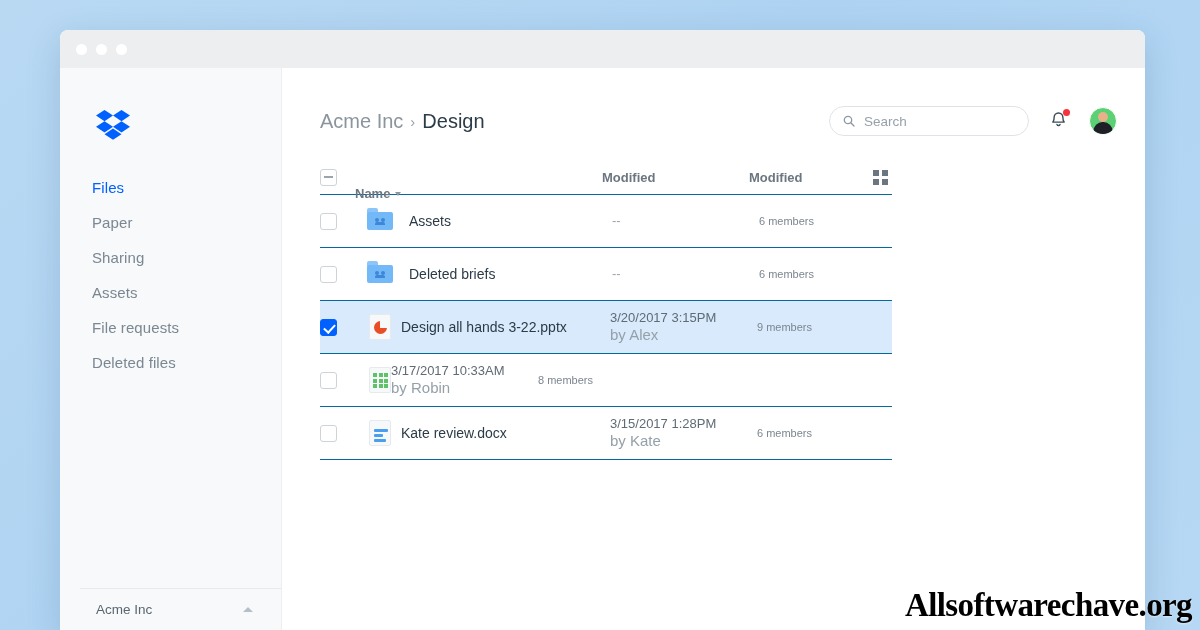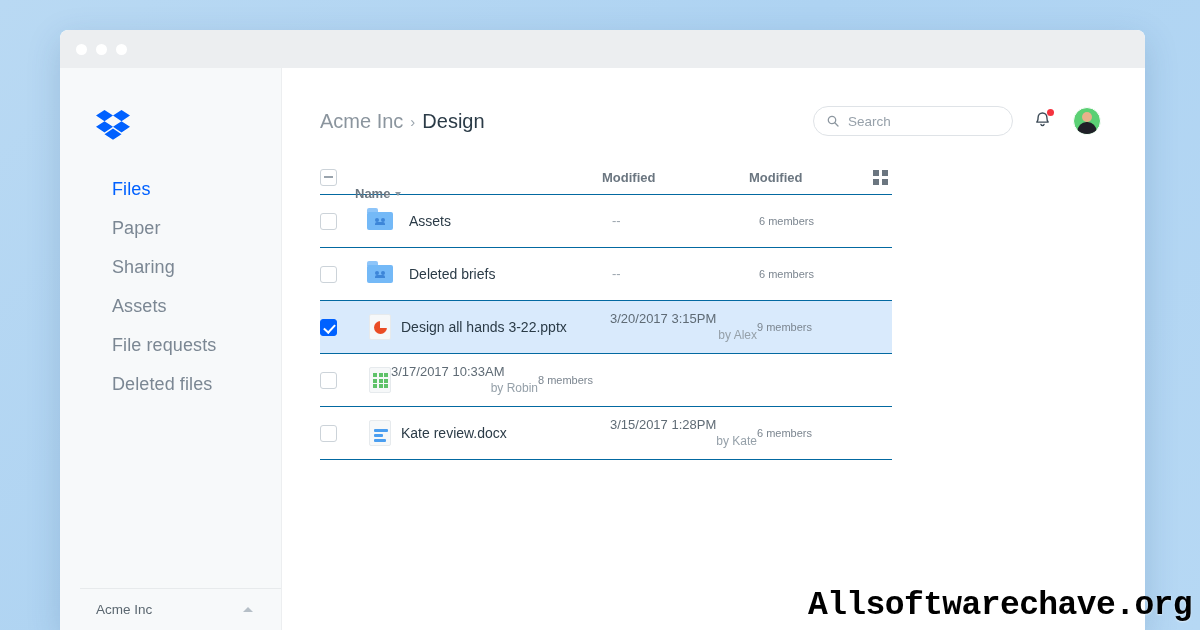--- a/index.html
+++ b/index.html
@@ -26,21 +26,21 @@
   .app{ display:flex; height:562px; }
 
   
   .sidebar{
     width:222px; background:#f7f9fa; border-right:1px solid #eceef0;
     position:relative; flex:none;
   }
   .logo{ margin:42px 0 0 36px; width:34px; height:30px; }
   .nav{ margin-top:30px; }
   .nav-item{
-    padding:9px 0 9px 52px; font-size:18px; color:#7b8793; cursor:pointer;
+    padding:9px 0 9px 32px; font-size:15px; color:#7b8793; cursor:pointer;
     letter-spacing:.1px;
   }
   .nav-item.active{ color:#0061ff; }
   .team-foot{
     position:absolute; left:20px; right:0; bottom:0; height:42px;
     border-top:1px solid #e7eaec; display:flex; align-items:center;
     padding-left:16px; font-size:13.5px; color:#5b6770;
   }
   .caret-up{
     position:absolute; right:28px; width:0;height:0;
@@ -52,21 +52,21 @@
   .main{ flex:1; position:relative; background:#fff; }
 
   .topbar{
     height:62px; display:flex; align-items:center; padding:0 0 0 38px;
     margin-top:22px;
   }
   .crumb{ font-size:20px; color:#8b959e; }
   .crumb-sep{ font-size:15px; color:#9aa4ad; margin:0 7px; }
   .crumb-cur{ font-size:20px; color:#2b3b47; }
 
-  .topright{ margin-left:auto; display:flex; align-items:center; gap:20px; padding-right:44px;justify-content:center;}
+  .topright{ margin-left:auto; display:flex; align-items:center; gap:20px; padding-right:28px;justify-content:center;}
   .search{
     width:200px; height:30px; border:1px solid #dfe3e7; border-radius:16px;
     display:flex; align-items:center; padding-left:13px; gap:9px; background:#fff;
   }
   .search-ph{ font-size:13.5px; color:#97a1aa; }
   .bell-wrap{ position:relative; width:20px;height:22px; }
   .bell-dot{
     position:absolute; right:-1px; top:-1px; width:7px;height:7px;
     border-radius:50%; background:#f5333f;
   }
@@ -108,21 +108,21 @@
     position:relative; cursor:pointer;
   }
   .row.sel{ background:#d9eafc; }
   .row.sel::before{
     content:""; position:absolute; left:-18px; right:-58px; top:0; bottom:0;
     background:#d9eafc; z-index:-1;
   }
   .ficon{ width:26px;height:26px; margin-left:30px; flex:none; }
   .fname{ padding-left:16px; width:219px; }
   .mod{ width:147px; font-size:13px; color:#5f6b75; line-height:1.25; }
-  .mod .by{ font-size:12px; color:#95a0a9;text-align:right; }
+  .mod .by{ font-size:15px; color:#95a0a9; }
   .mem{ width:120px; font-size:11px; color:#7c8690; }
   .dash2{ color:#9aa4ad; }
 
   
   .folder{ position:relative; width:26px;height:22px; }
   .folder .tab{ position:absolute; left:0; top:0; width:11px;height:5px;background:#8ec5f9;border-radius:2px 2px 0 0;}
   .folder .body{ position:absolute; left:0; top:4px; width:26px;height:18px;background:#74b9f7;border-radius:2px;}
   .folder .ppl{ position:absolute; left:8px; top:10px; width:10px;height:7px; }
   .folder .ppl i{ position:absolute; background:#3d86d8; }
   .doc{ width:22px;height:26px;background:#f6f8f9;border:1px solid #e6eaed;border-radius:2px;position:relative; margin-left:32px;}
@@ -130,21 +130,21 @@
         background:conic-gradient(#f26a3d 0 72deg, #ea4c24 72deg 360deg); }
   .pie::after{ content:""; position:absolute; left:6.2px; top:0px; width:7px;height:7px;background:#f6f8f9; }
   .xls{ position:absolute; left:3px; top:5px; display:grid; grid-template-columns:repeat(3,4px); grid-auto-rows:4px; gap:1.5px;}
   .xls i{ background:#5ec269; display:block; }
   .docl{ position:absolute; left:4px; top:8px; }
   .docl i{ display:block; height:2.6px; background:#4a9ef0; border-radius:1px; margin-bottom:2.6px; }
 
   
   .watermark{
     position:absolute; right:8px; bottom:6px; z-index:50;
-    font-family:Liberation Mono, monospace; font-weight:bold;
+    font-family:Liberation Serif, serif; font-weight:bold;
     font-size:33px; color:#000; letter-spacing:-.6px;
     text-shadow:0 1px 2px rgba(255,255,255,.55);
   }
 </style>
 </head>
 <body>
 
 <div class="window">
 
   <div class="titlebar">

